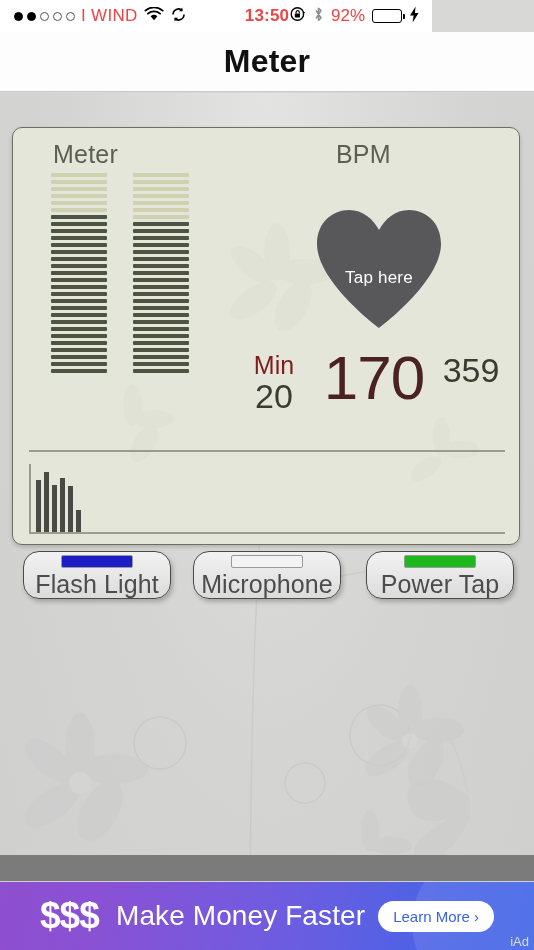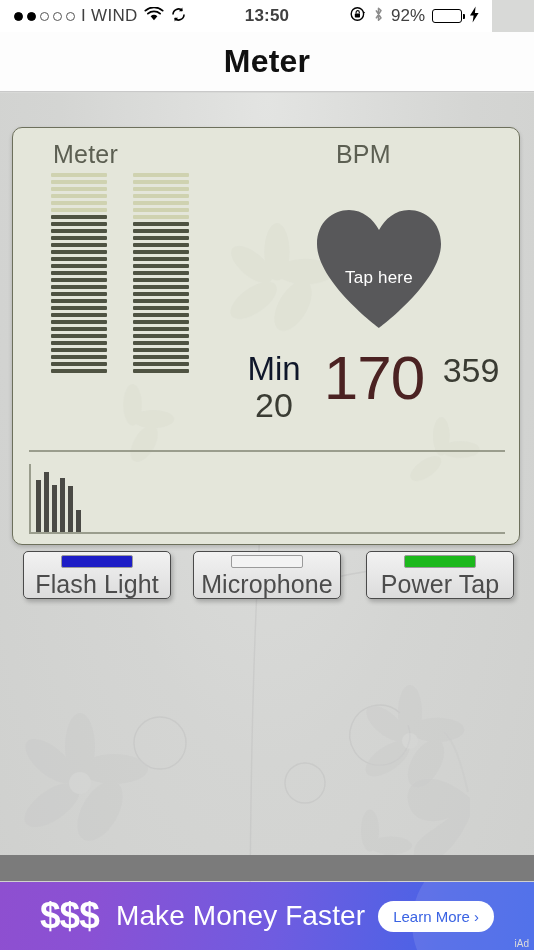--- a/index.html
+++ b/index.html
@@ -6,22 +6,22 @@
   html, body {
     width:534px; height:950px;
     font-family:"Liberation Sans", sans-serif;
     background:#d8d9d7;
     overflow:hidden;
   }
   #app { position:relative; width:534px; height:950px; overflow:hidden; }
 
   
   .statusbar{
-    position:absolute; left:0; top:0; width:492px; height:32px;
-    background:#ffffff; color:#404040;
+    position:absolute; left:0; top:0; width:432px; height:32px;
+    background:#ffffff; color:#ef4444;
     display:flex; align-items:center;
   }
   .sb-left{ position:absolute; left:14px; top:0; height:32px; display:flex; align-items:center; gap:6px; }
   .sb-center{ position:absolute; left:0; top:0; width:534px; height:32px;
               display:flex; align-items:center; justify-content:center; }
   .sb-right{ position:absolute; right:12px; top:0; height:32px; display:flex; align-items:center; gap:7px; }
   .dots{ display:flex; align-items:center; gap:4px; }
   .dot{ width:9px; height:9px; border-radius:50%; border:1.4px solid #000; }
   .dot.on{ background:#000; }
   .dot.off{ background:transparent; border-color:#555; }
@@ -85,42 +85,42 @@
   .heart-wrap svg{ width:132px; height:124px; display:block; }
   .heart-label{
     position:absolute; left:0; top:62px; width:132px; text-align:center;
     color:#ffffff; font-size:17px; letter-spacing:.2px;
   }
 
   
   .readout{ position:absolute; text-align:center; }
   .ro-min{ left:218px; top:224px; width:86px; }
   .ro-max{ left:412px; top:224px; width:92px; }
-  .ro-cap{ font-size:33px; color:#0f172a; line-height:1.05; }
+  .ro-cap{ font-size:25px; color:#7f1d1d; line-height:1.05; }
   .ro-val{ font-size:34px; color:#3a3c33; line-height:1.1; }
   .bpm-big{
     position:absolute; left:300px; top:219px; width:122px; text-align:center;
     font-size:62px; color:#4b2222; line-height:1; letter-spacing:-1px;
   }
 
   
   .pt-title{ position:absolute; left:16px; top:288px; font-size:25px; color:#4e5147; }
   .pt-rule{ position:absolute; left:16px; top:322px; width:476px; height:2px; background:#9a9d8d; }
   .pt-box{ position:absolute; left:16px; top:336px; width:476px; height:70px;
            border-left:2px solid #9a9d8d; border-bottom:2px solid #9a9d8d; }
   .pt-bars{ position:absolute; left:5px; bottom:0; display:flex; align-items:flex-end; gap:3px; height:68px; }
   .pt-bar{ width:5px; background:#4a4a45; }
 
   
   .btnrow{ position:absolute; left:0; top:551px; width:534px; height:50px; }
   .btn{
     position:absolute; top:0; height:48px; width:148px;
     background:linear-gradient(#f2f2f2, #dcdcdc);
     border:1.5px solid #4a4a4a;
-    border-radius:5px;
+    border-radius:16px;
     box-shadow:2px 3px 4px rgba(0,0,0,.22);
     display:flex; flex-direction:column; align-items:center; justify-content:flex-start;
     padding-top:3px;
   }
   .btn-flash{ left:23px; }
   .btn-mic{ left:193px; }
   .btn-tap{ left:366px; }
   .led{ width:72px; height:13px; border-radius:2px; border:1px solid #9a9a9a; }
   .btn-label{ font-size:25px; color:#4c4c4c; line-height:1; margin-top:4px; letter-spacing:.1px; }
 
@@ -133,21 +133,21 @@
   .ad:before{
     content:""; position:absolute; right:-28px; top:-34px; width:150px; height:150px;
     border-radius:50%; background:rgba(255,255,255,.10);
   }
   .ad-dollars{ position:absolute; left:40px; font-size:37px; font-weight:700; color:#fff; letter-spacing:-1px; }
   .ad-text{ position:absolute; left:116px; font-size:28px; color:#fff; letter-spacing:.1px; }
   .ad-cta{
     position:absolute; right:40px; padding:7px 15px; background:#fff;
     border-radius:16px; color:#3a63e3; font-size:15px; white-space:nowrap;
   }
-  .ad-iad{ position:absolute; right:5px; bottom:1px; font-size:10px; color:#dcdcdc; }
+  .ad-iad{ position:absolute; right:5px; bottom:1px; font-size:13px; color:#dcdcdc; }
 </style>
 </head>
 <body>
 
 <div id="app">
 
   <div class="statusbar">
     <div class="sb-left">
       <span class="dots">
         <span class="dot on"></span>

